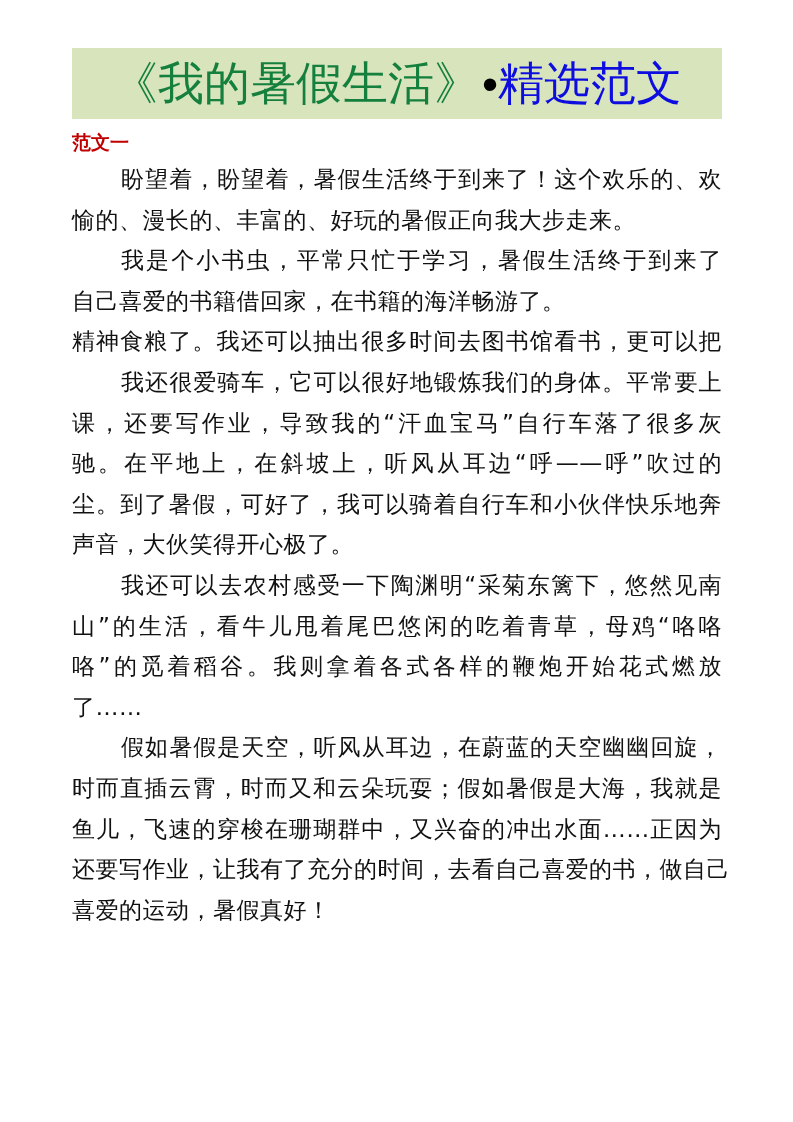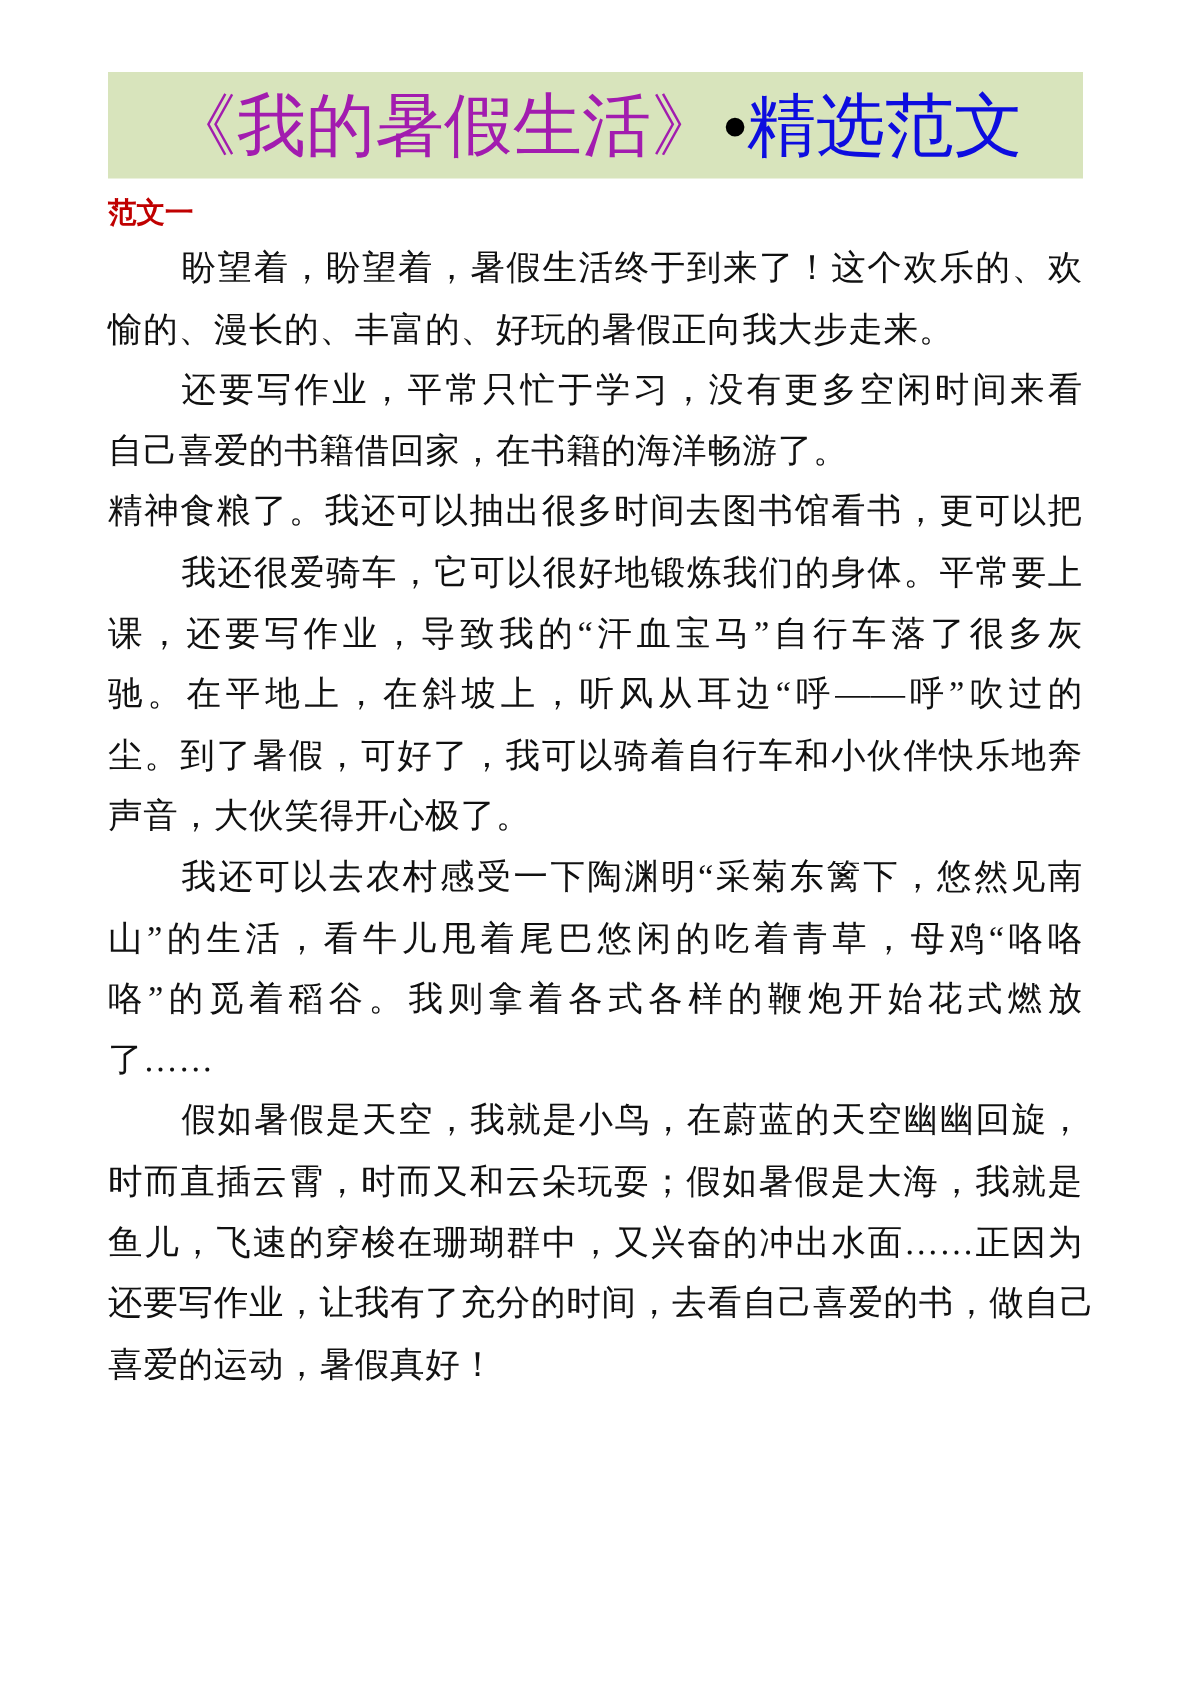--- a/index.html
+++ b/index.html
@@ -28,21 +28,21 @@
       display: flex;
       align-items: center;
       justify-content: center;
       white-space: nowrap;
       overflow: hidden;
     }
     .title-black {
       font-family: Liberation Mono, monospace;
       font-size: 46px;
       font-weight: normal;
-      color: #a21caf;
+      color: #15803d;
       letter-spacing: 0px;
     }
     .title-bullet {
       font-family: "Liberation Sans", "DejaVu Sans", sans-serif;
       font-size: 46px;
       color: #000000;
       margin-left: 2px;
     }
     .title-blue {
       font-family: Liberation Sans, sans-serif;
@@ -67,21 +67,20 @@
       margin: 0;
       text-align: justify;
       text-align-last: left;
       letter-spacing: 0.5px;
     }
     .para .line {
       display: block;
       white-space: nowrap;
       text-align: justify;
       text-align-last: justify;
-      font-family: Liberation Serif, serif;
     }
     .para .line.last {
       text-align-last: left;
     }
     .para .line.first {
       padding-left: 49px;
     }
   </style>
 </head>
 <body>
@@ -94,38 +93,38 @@
   </div>
 
   <div class="subtitle">范文一</div>
 
   <div class="essay">
     <p class="para">
       <span class="line first">盼望着，盼望着，暑假生活终于到来了！这个欢乐的、欢</span>
       <span class="line last">愉的、漫长的、丰富的、好玩的暑假正向我大步走来。</span>
     </p>
     <p class="para">
-      <span class="line first">还要写作业，平常只忙于学习，没有更多空闲时间来看</span>
+      <span class="line first">我是个小书虫，平常只忙于学习，暑假生活终于到来了</span>
       <span class="line last">自己喜爱的书籍借回家，在书籍的海洋畅游了。</span>
       <span class="line">精神食粮了。我还可以抽出很多时间去图书馆看书，更可以把</span>
     </p>
     <p class="para">
       <span class="line first">我还很爱骑车，它可以很好地锻炼我们的身体。平常要上</span>
       <span class="line">课，还要写作业，导致我的“汗血宝马”自行车落了很多灰</span>
       <span class="line">驰。在平地上，在斜坡上，听风从耳边“呼——呼”吹过的</span>
       <span class="line">尘。到了暑假，可好了，我可以骑着自行车和小伙伴快乐地奔</span>
       <span class="line last">声音，大伙笑得开心极了。</span>
     </p>
     <p class="para">
       <span class="line first">我还可以去农村感受一下陶渊明“采菊东篱下，悠然见南</span>
       <span class="line">山”的生活，看牛儿甩着尾巴悠闲的吃着青草，母鸡“咯咯</span>
       <span class="line">咯”的觅着稻谷。我则拿着各式各样的鞭炮开始花式燃放</span>
       <span class="line last">了……</span>
     </p>
     <p class="para">
-      <span class="line first">假如暑假是天空，我就是小鸟，在蔚蓝的天空幽幽回旋，</span>
+      <span class="line first">假如暑假是天空，听风从耳边，在蔚蓝的天空幽幽回旋，</span>
       <span class="line">时而直插云霄，时而又和云朵玩耍；假如暑假是大海，我就是</span>
       <span class="line">鱼儿，飞速的穿梭在珊瑚群中，又兴奋的冲出水面……正因为</span>
       <span class="line">还要写作业，让我有了充分的时间，去看自己喜爱的书，做自己</span>
       <span class="line last">喜爱的运动，暑假真好！</span>
     </p>
   </div>
 </div>
 
 </body></html>

